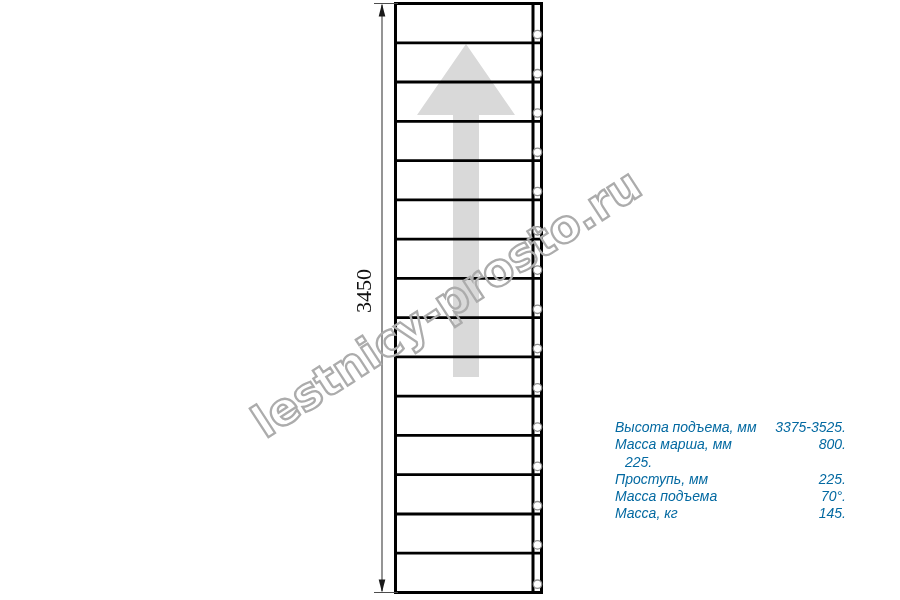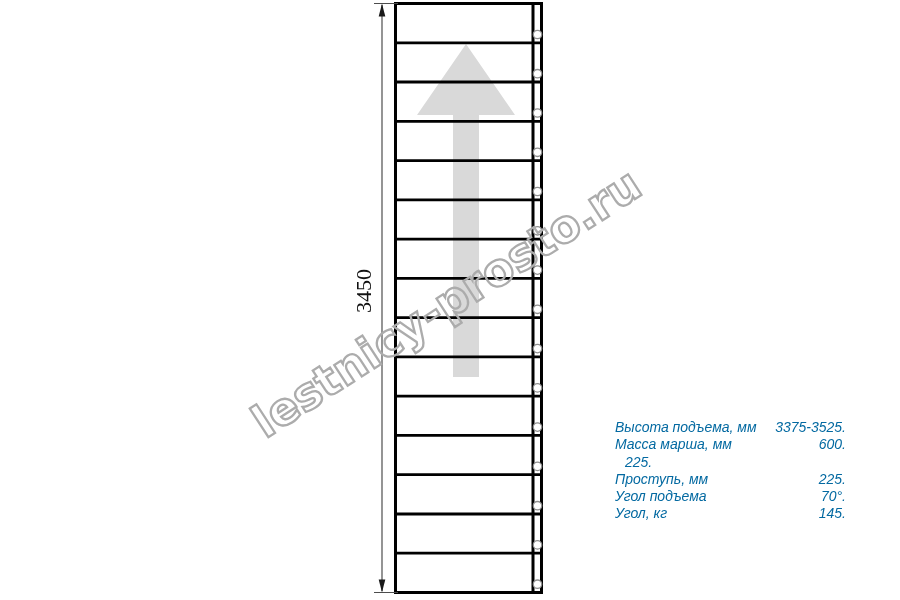--- a/index.html
+++ b/index.html
@@ -96,32 +96,32 @@
     <text x="455" y="316" text-anchor="middle" transform="rotate(-33 455 316)" font-family="DejaVu Sans, sans-serif" font-size="45" font-weight="bold" fill="none" stroke-width="2.3" stroke="#acacac">lestnicy-prosto.ru</text>
   </svg>
 
   <div class="specs">
     <div class="spec-row">
       <span class="spec-label">Высота подъема, мм</span>
       <span class="spec-value">3375-3525.</span>
     </div>
   <div class="spec-row">
       <span class="spec-label">Масса марша, мм</span>
-      <span class="spec-value">600.</span>
+      <span class="spec-value">800.</span>
     </div>
       <div class="spec-row">
       <span class="spec-value">225.</span>
     </div>
       <div class="spec-row">
       <span class="spec-label">Проступь, мм</span>
       <span class="spec-value">225.</span>
     </div>
       <div class="spec-row">
-      <span class="spec-label">Угол подъема</span>
+      <span class="spec-label">Масса подъема</span>
       <span class="spec-value">70°.</span>
     </div>
       <div class="spec-row">
-      <span class="spec-label">Угол, кг</span>
+      <span class="spec-label">Масса, кг</span>
       <span class="spec-value">145.</span>
     </div>
     </div>
 
 </div>
 
 </body></html>

